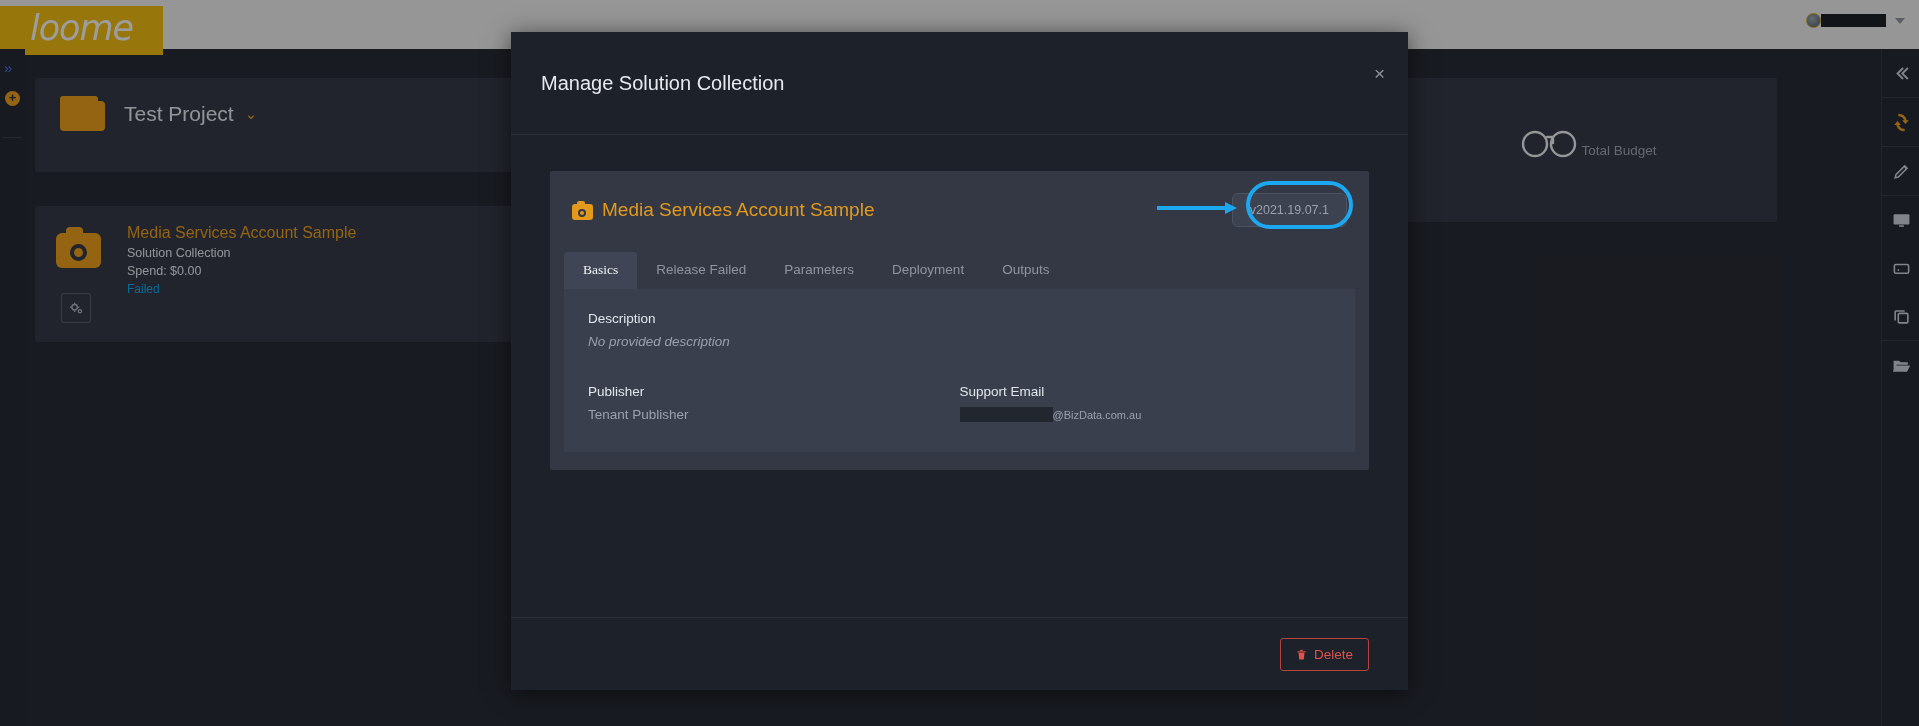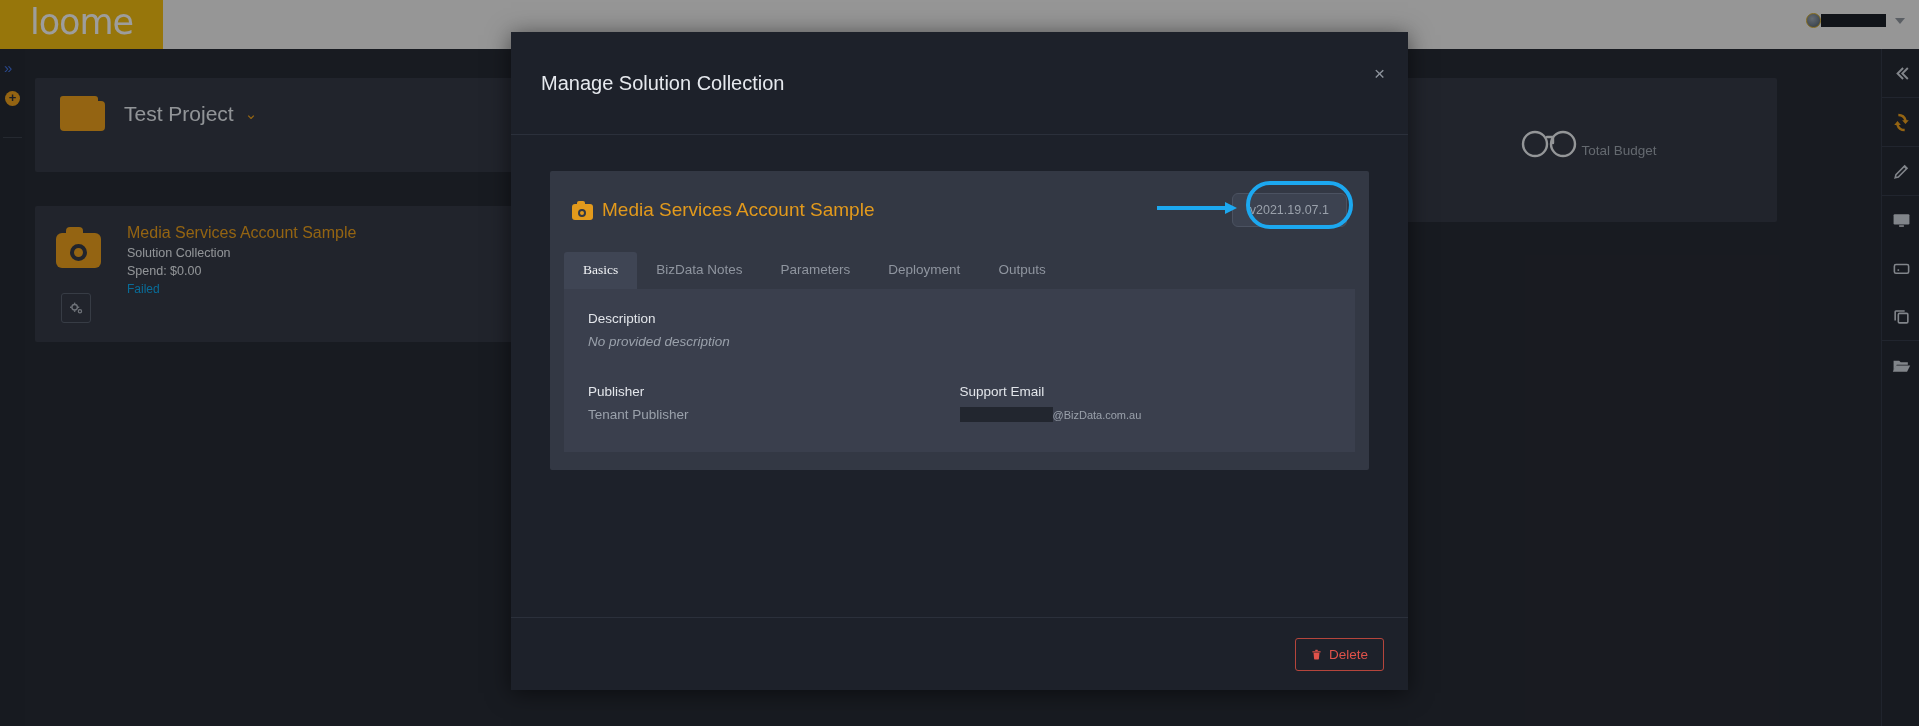--- a/index.html
+++ b/index.html
@@ -10,22 +10,22 @@
     overflow: hidden;
   }
   #app { position: relative; width: 1919px; height: 726px; background: #262a33; }
 
   
   .topbar {
     position: absolute; top: 0; left: 0; width: 1919px; height: 49px;
     background: #e6e6e6;
   }
   .logo-block {
-    position: absolute; left: 0; top: 0; width: 163px; height: 49px;
-    background: #e8b511; display: flex; align-items: center; justify-content: center;
+    position: absolute; left: 0; top: 6px; width: 163px; height: 49px;
+    background: #e8b511; display: flex; align-items: center; justify-content: center; font-style: italic;
   }
   .logo-text {
     font-size: 35px; letter-spacing: -1px; color: #f2f2f2;
     font-family: "DejaVu Sans", sans-serif; font-weight: 400;
     line-height: 1; padding-bottom: 4px;
   }
   .user-area {
     position: absolute; right: 14px; top: 13px; display: flex; align-items: center; gap: 0px;
   }
   .avatar {
@@ -195,21 +195,21 @@
   .field-value.italic { font-style: italic; }
   .two-col { display: flex; margin-top: 35px; }
   .col { width: 50%; }
   .email-row { display: flex; align-items: center; }
   .email-redacted { width: 93px; height: 15px; background: #22262f; }
   .email-domain { font-size: 11px; color: #9aa1ab; }
 
   .modal-footer {
     position: absolute; left: 0; bottom: 0; width: 897px; height: 73px;
     border-top: 1px solid #2b303b; display: flex; align-items: center;
-    justify-content: flex-end; padding-right: 24px;
+    justify-content: flex-end; padding-right: 39px;
   }
   .delete-btn {
     border: 1px solid #b5453c; background: transparent; color: #e0524a;
     border-radius: 3px; padding: 8px 15px; font-size: 13.5px;
     display: flex; align-items: center; gap: 7px; cursor: pointer;
     font-family: "Liberation Sans", sans-serif;
   }
   .trash { width: 11px; height: 13px; flex: none; }
 </style>
 </head>
@@ -361,21 +361,21 @@
             <line x1="0" y1="7" x2="70" y2="7" stroke="#1ca8f0" stroke-width="4"></line>
             <polygon points="68,1 80,7 68,13" fill="#1ca8f0"></polygon>
           </svg>
 
           <span class="version-badge">v2021.19.07.1</span>
           <span class="badge-ring"></span>
         </div>
 
         <div class="tabs">
           <div class="tab active">Basics</div>
-          <div class="tab">BizData Notes</div>
+          <div class="tab">Release Failed</div>
           <div class="tab">Parameters</div>
           <div class="tab">Deployment</div>
           <div class="tab">Outputs</div>
         </div>
 
         <div class="tabpanel">
           <div class="field-label">Description</div>
           <div class="field-value italic">No provided description</div>
 
           <div class="two-col">

